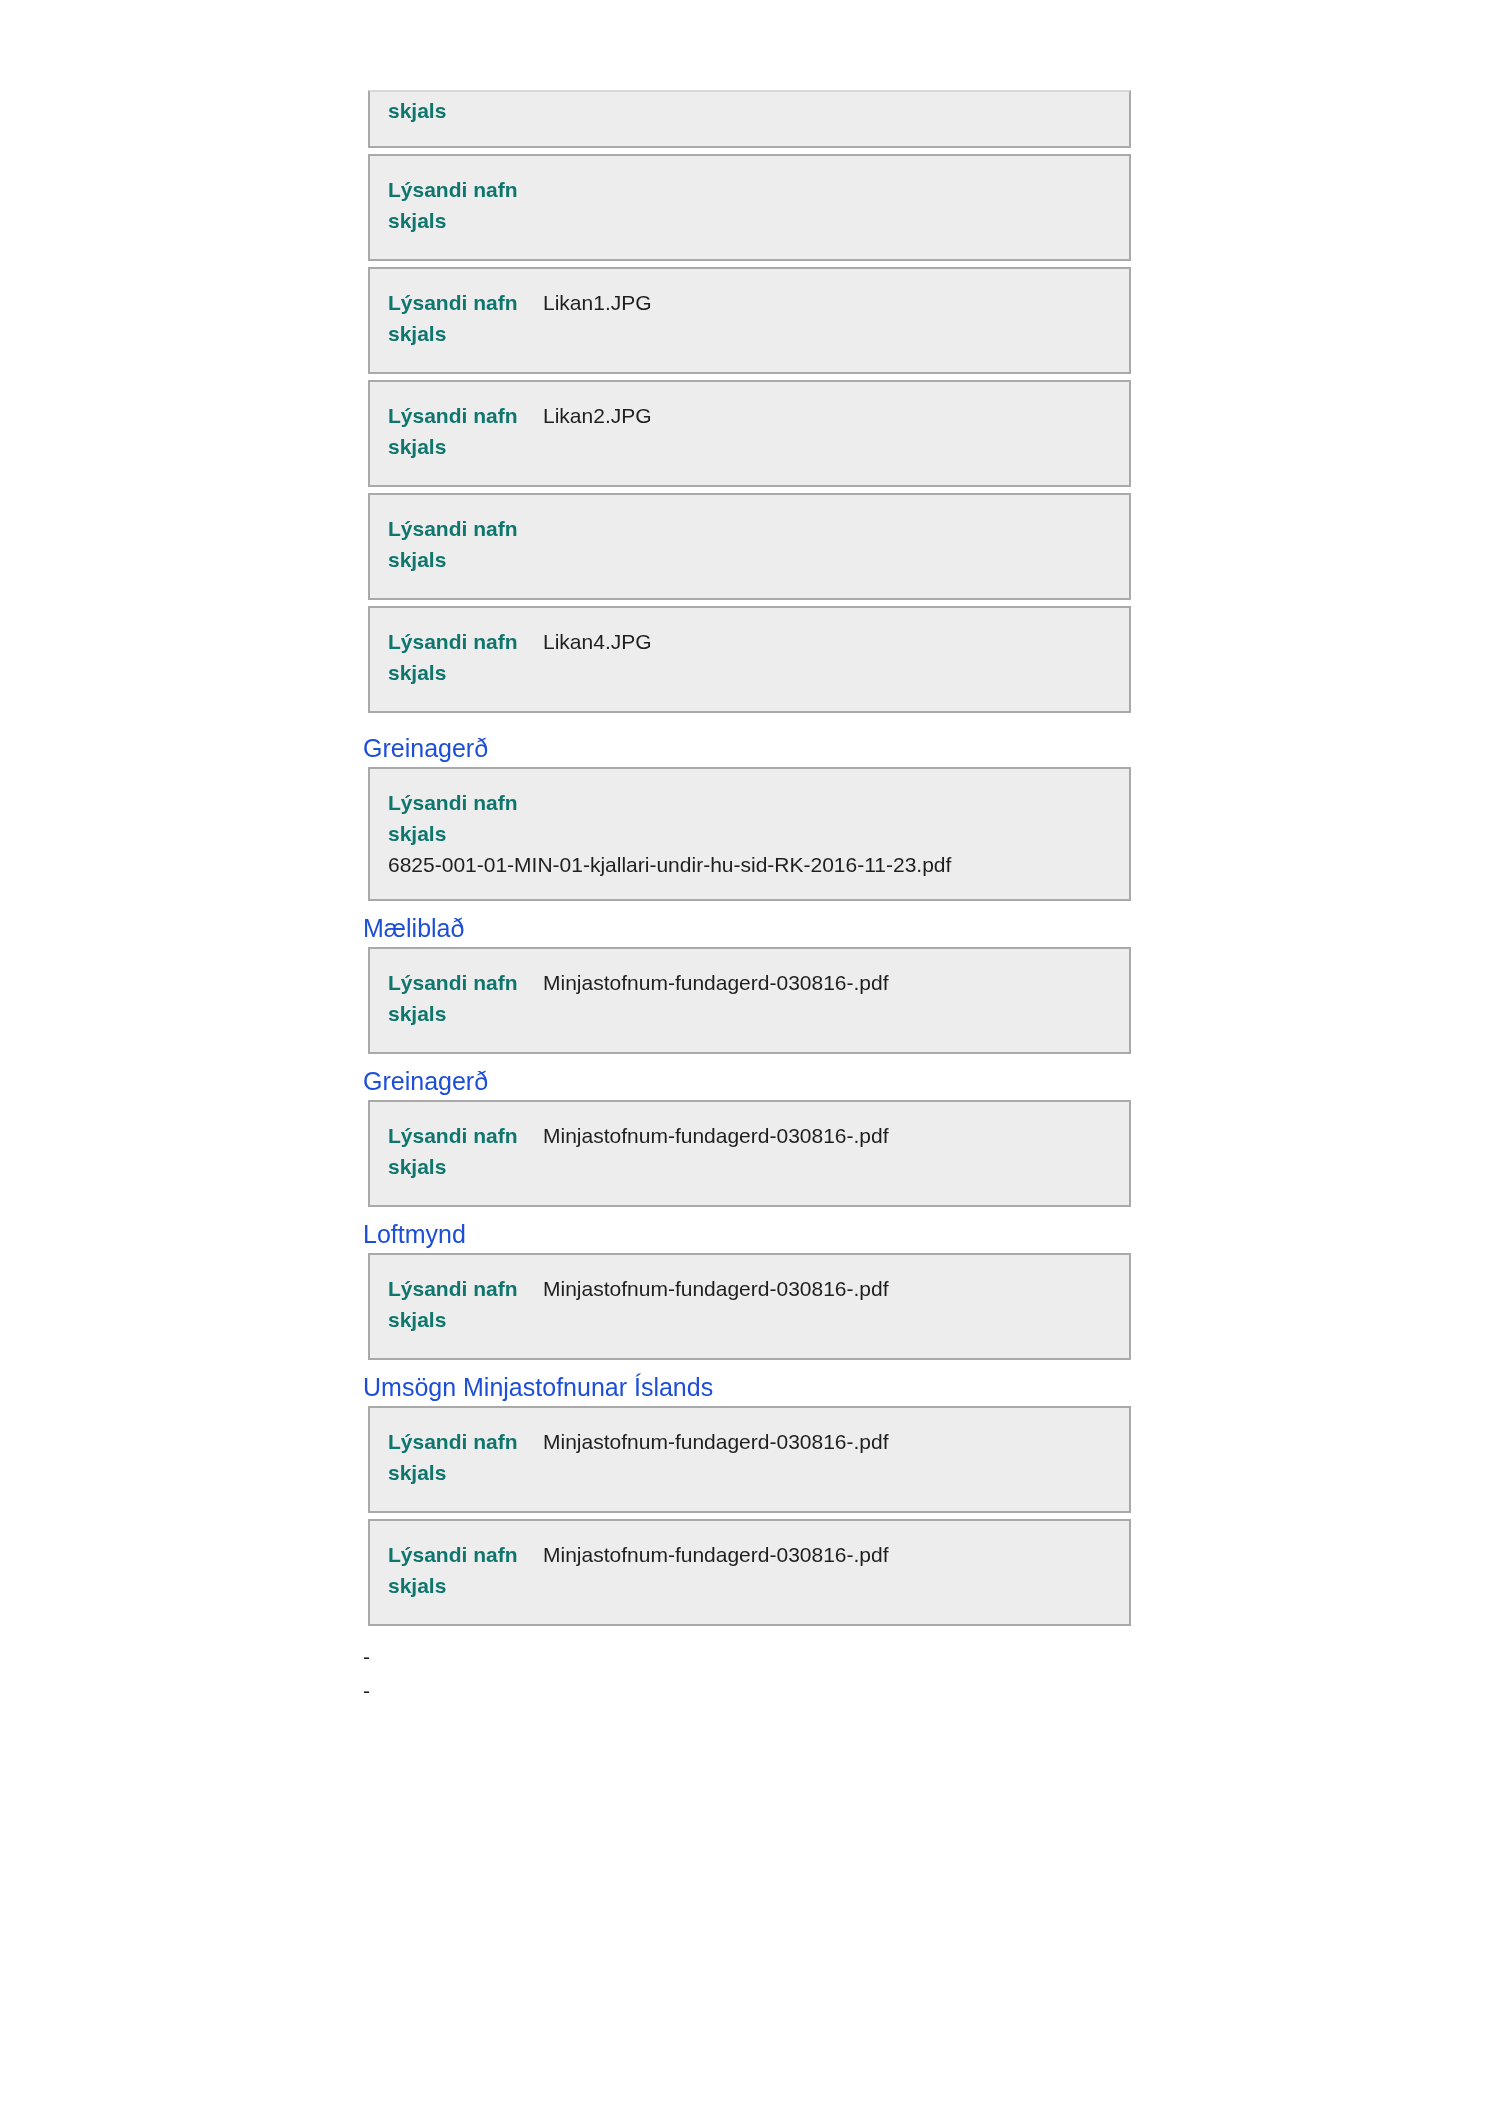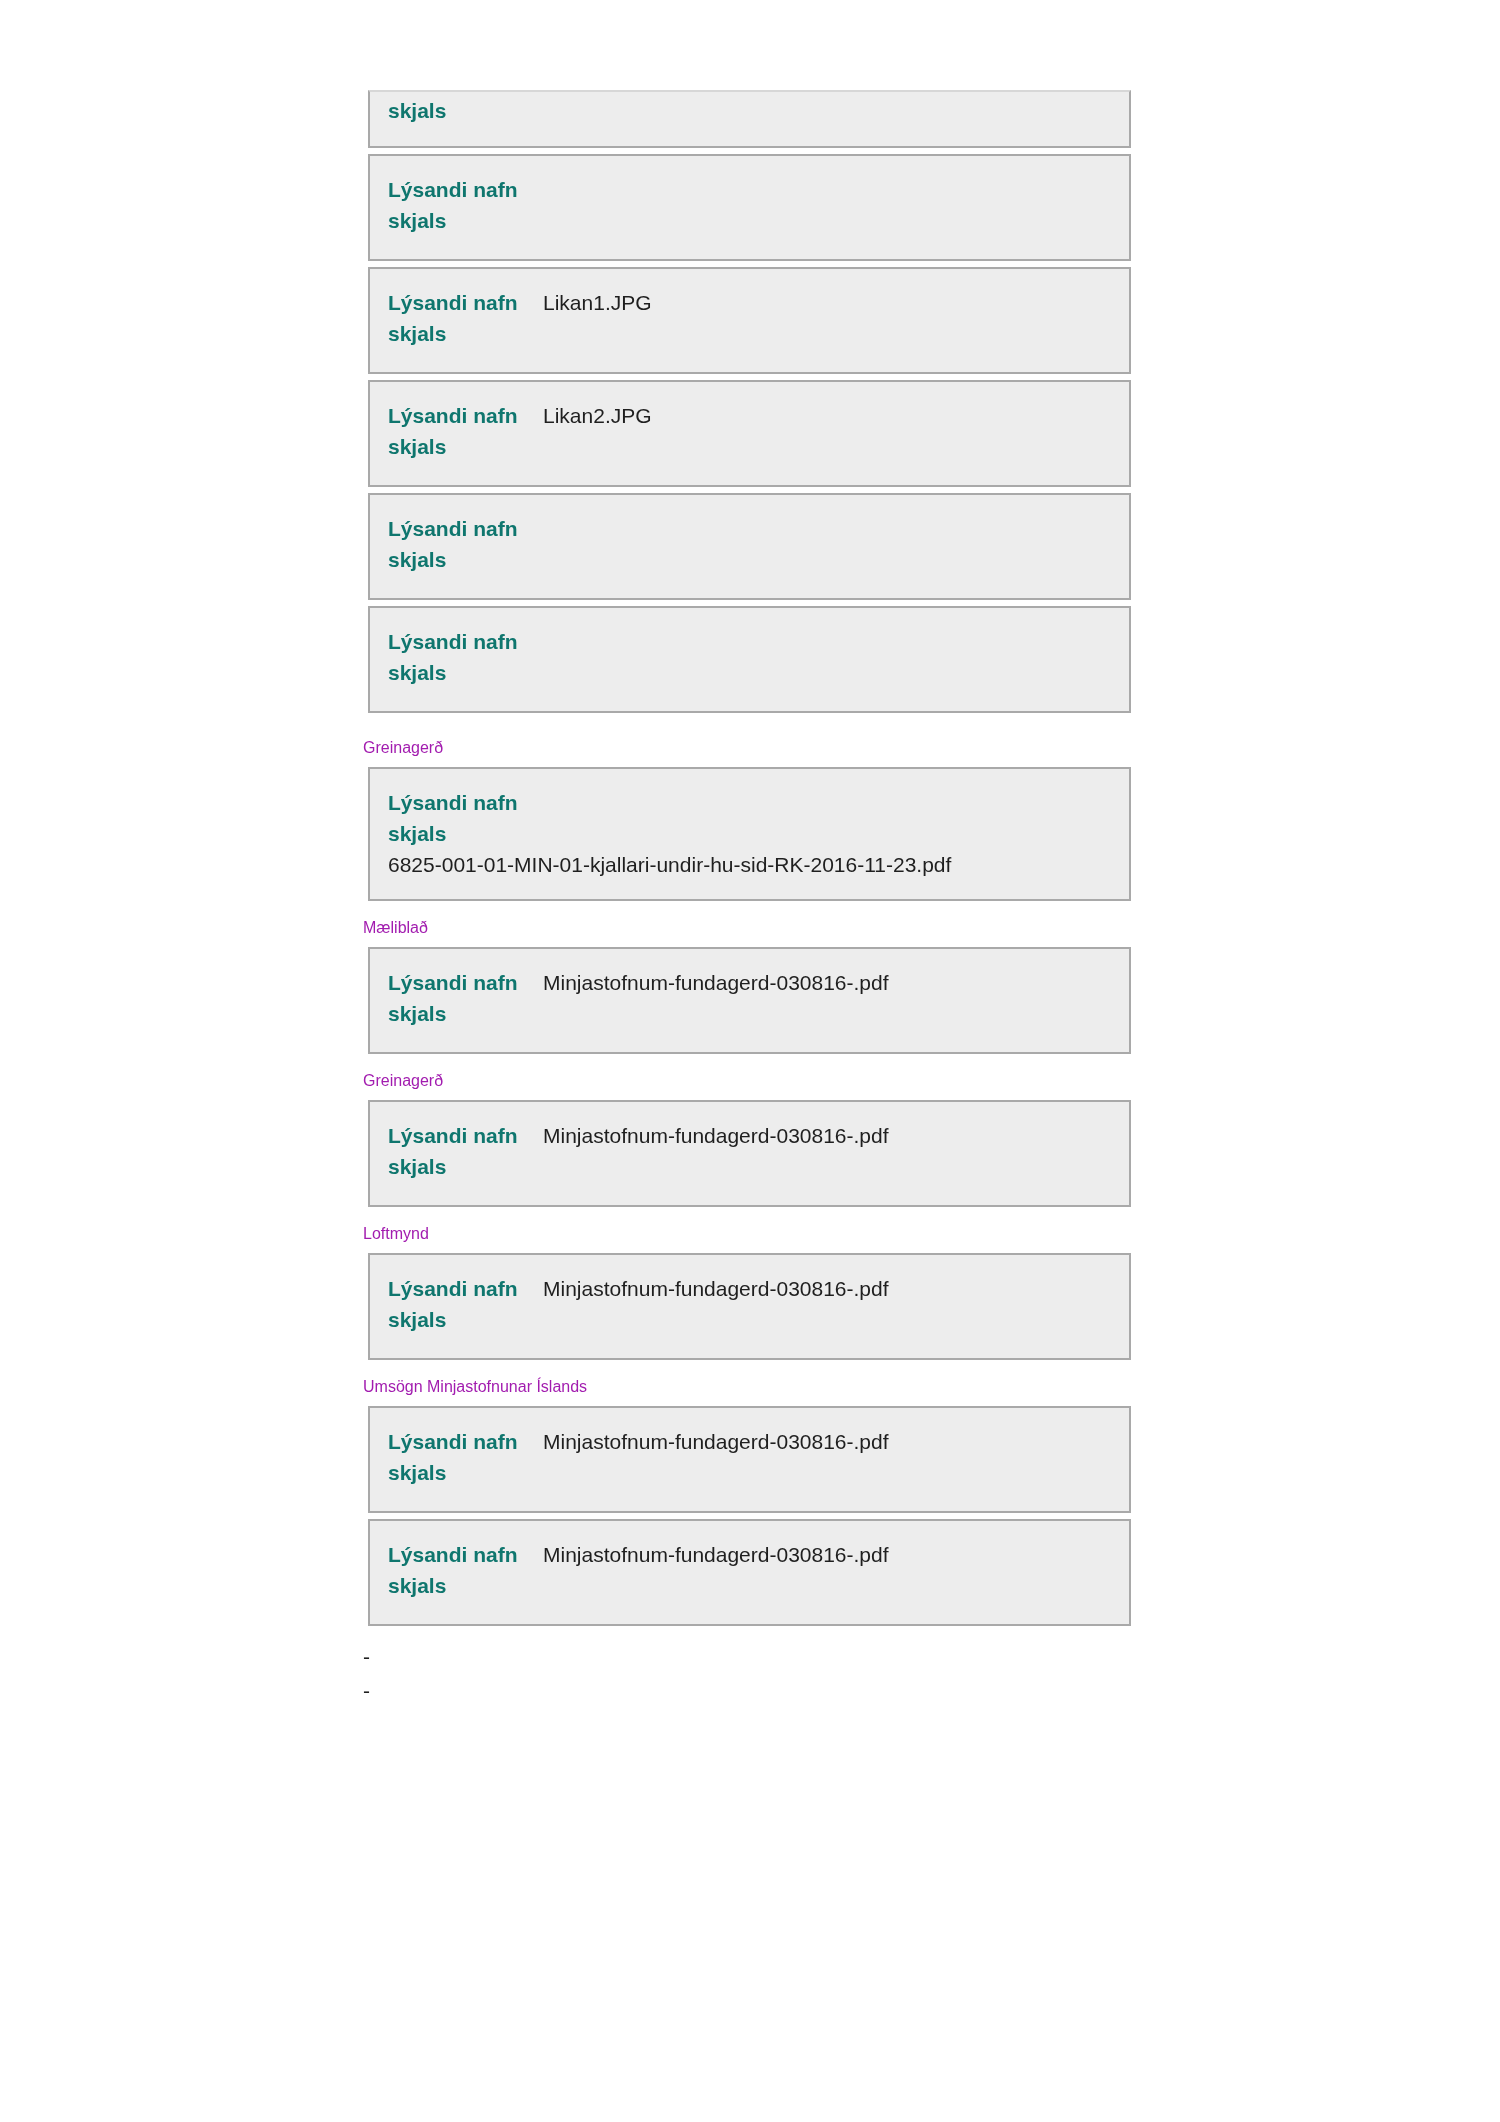--- a/index.html
+++ b/index.html
@@ -40,25 +40,25 @@
   }
   .box.long { height: 134px; }
   .lbl {
     font-weight: bold;
     color: #0f766e;
   }
   .box.standard .lbl { flex: 0 0 155px; }
   .box.long .lbl { width: 155px; }
   .val { flex: 1 1 auto; }
   .section-heading {
-    font-size: 16px;
+    font-size: 25px;
     font-weight: normal;
     line-height: 24px;
     margin: 15px 0 7px 0;
-    color: #a21caf;
+    color: #1d4ed8;
   }
   .section-heading.first { margin-top: 23px; }
   .filegroup { margin-bottom: 0; }
   .trailer {
     margin-top: 14px;
     font-size: 21px;
     line-height: 34px;
   }
 </style>
 </head>
@@ -85,20 +85,21 @@
       <div class="lbl">Lýsandi nafn skjals</div>
       <div class="val">Likan2.JPG</div>
     </div>
 
     <div class="box standard">
       <div class="lbl">Lýsandi nafn skjals</div>
     </div>
 
     <div class="box standard">
       <div class="lbl">Lýsandi nafn skjals</div>
+      <div class="val">Likan4.JPG</div>
     </div>
 
   </div>
 
   <h3 class="section-heading first">Greinagerð</h3>
   <div class="box long">
     <div class="lbl">Lýsandi nafn skjals</div>
     <div class="val">6825-001-01-MIN-01-kjallari-undir-hu-sid-RK-2016-11-23.pdf</div>
   </div>
 

